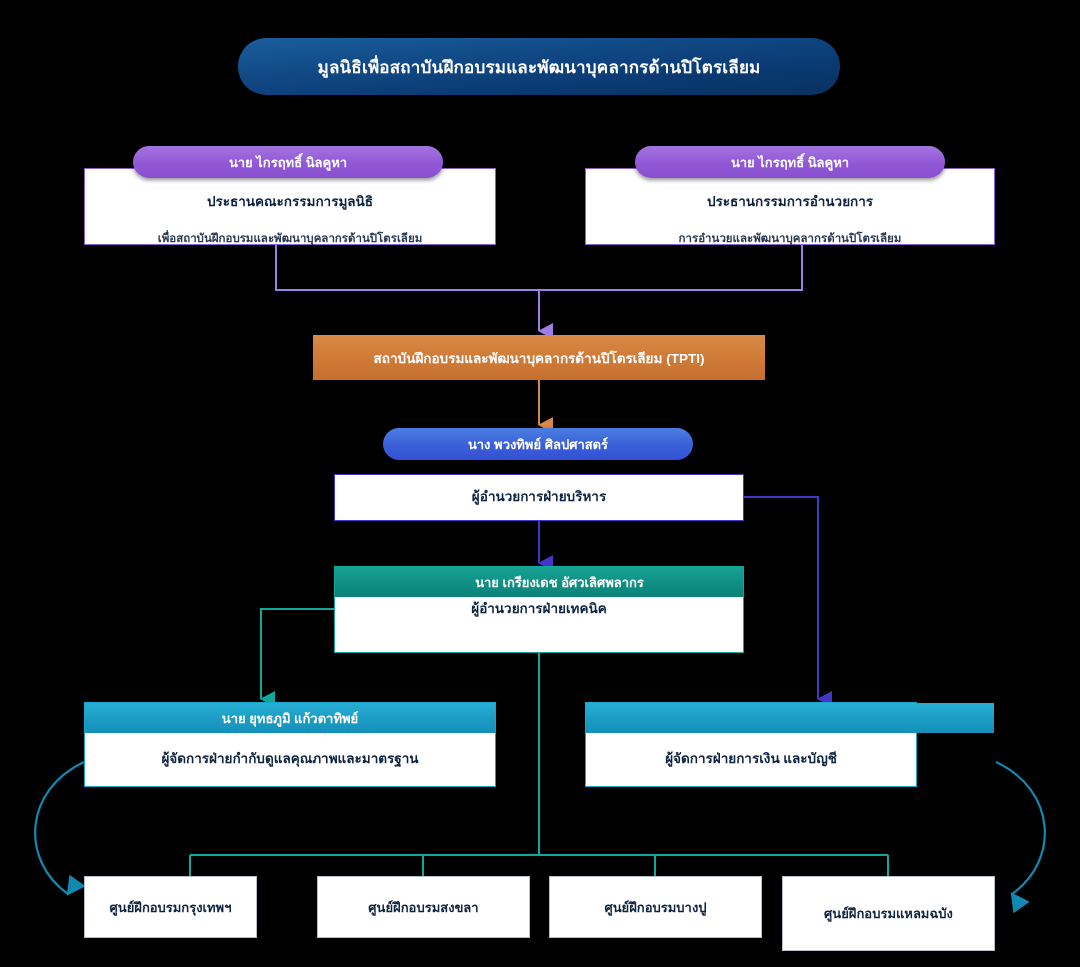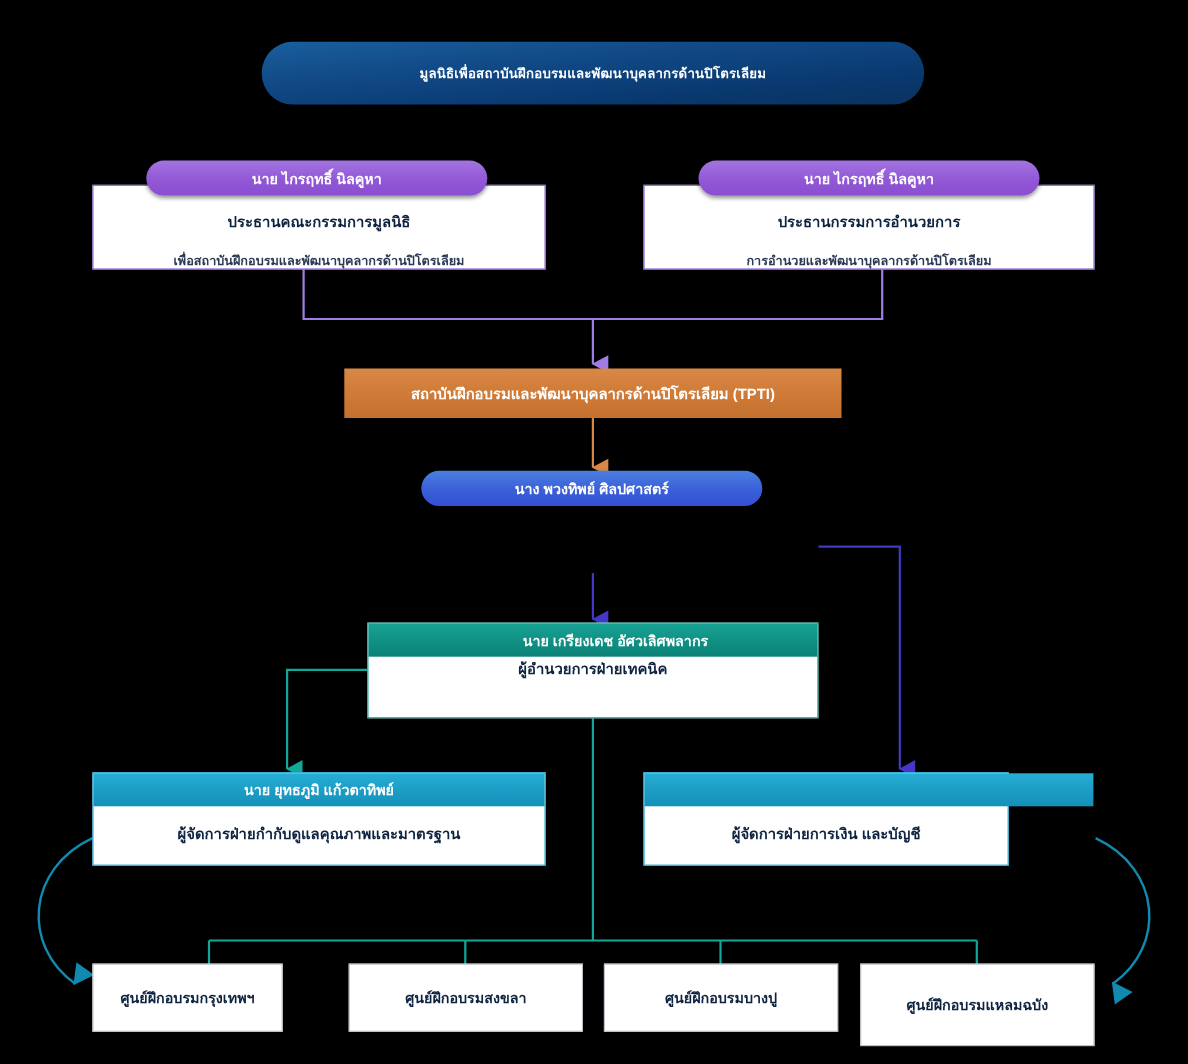--- a/index.html
+++ b/index.html
@@ -28,21 +28,21 @@
   .root-banner {
     left: 238px; top: 38px;
     width: 602px; height: 57px;
     border-radius: 28px;
     background: linear-gradient(175deg, #1a5e9e 0%, #114a86 35%, #0a3a72 70%, #093260 100%);
     display: flex; align-items: center; justify-content: center;
     box-shadow: 0 2px 5px rgba(0,0,0,0.55);
   }
   .root-banner span {
     color: #ffffff;
-    font-size: 12px;
+    font-size: 17px;
     font-weight: bold;
     letter-spacing: .2px;
     text-align: center;
   }
   .pill {
     position: absolute;
     height: 32px;
     border-radius: 16px;
     display: flex; align-items: center; justify-content: center;
     z-index: 4;
@@ -206,20 +206,23 @@
     <div class="sub">การอำนวยและพัฒนาบุคลากรด้านปิโตรเลียม</div>
   </div>
   <div class="pill pill-purple" style="left:635px; top:146px; width:310px;">
     <span>นาย ไกรฤทธิ์ นิลคูหา</span>
   </div>
 
   <div class="node orange-bar">
     <span>สถาบันฝึกอบรมและพัฒนาบุคลากรด้านปิโตรเลียม (TPTI)</span>
   </div>
 
+  <div class="node box bd-indigo" style="left:334px; top:474px; width:410px; height:47px;">
+    <div class="title">ผู้อำนวยการฝ่ายบริหาร</div>
+  </div>
   <div class="pill pill-blue" style="left:383px; top:428px; width:310px;">
     <span>นาง พวงทิพย์ ศิลปศาสตร์</span>
   </div>
 
   <div class="node box bd-teal" style="left:334px; top:566px; width:410px; height:87px; ">
     <div class="title">ผู้อำนวยการฝ่ายเทคนิค</div>
   </div>
   <div class="hdrbar hdr-teal" style="left:335px; top:567px; width:408px; height:30px;padding-left:41px;">
     <span>นาย เกรียงเดช อัศวเลิศพลากร</span>
   </div>

